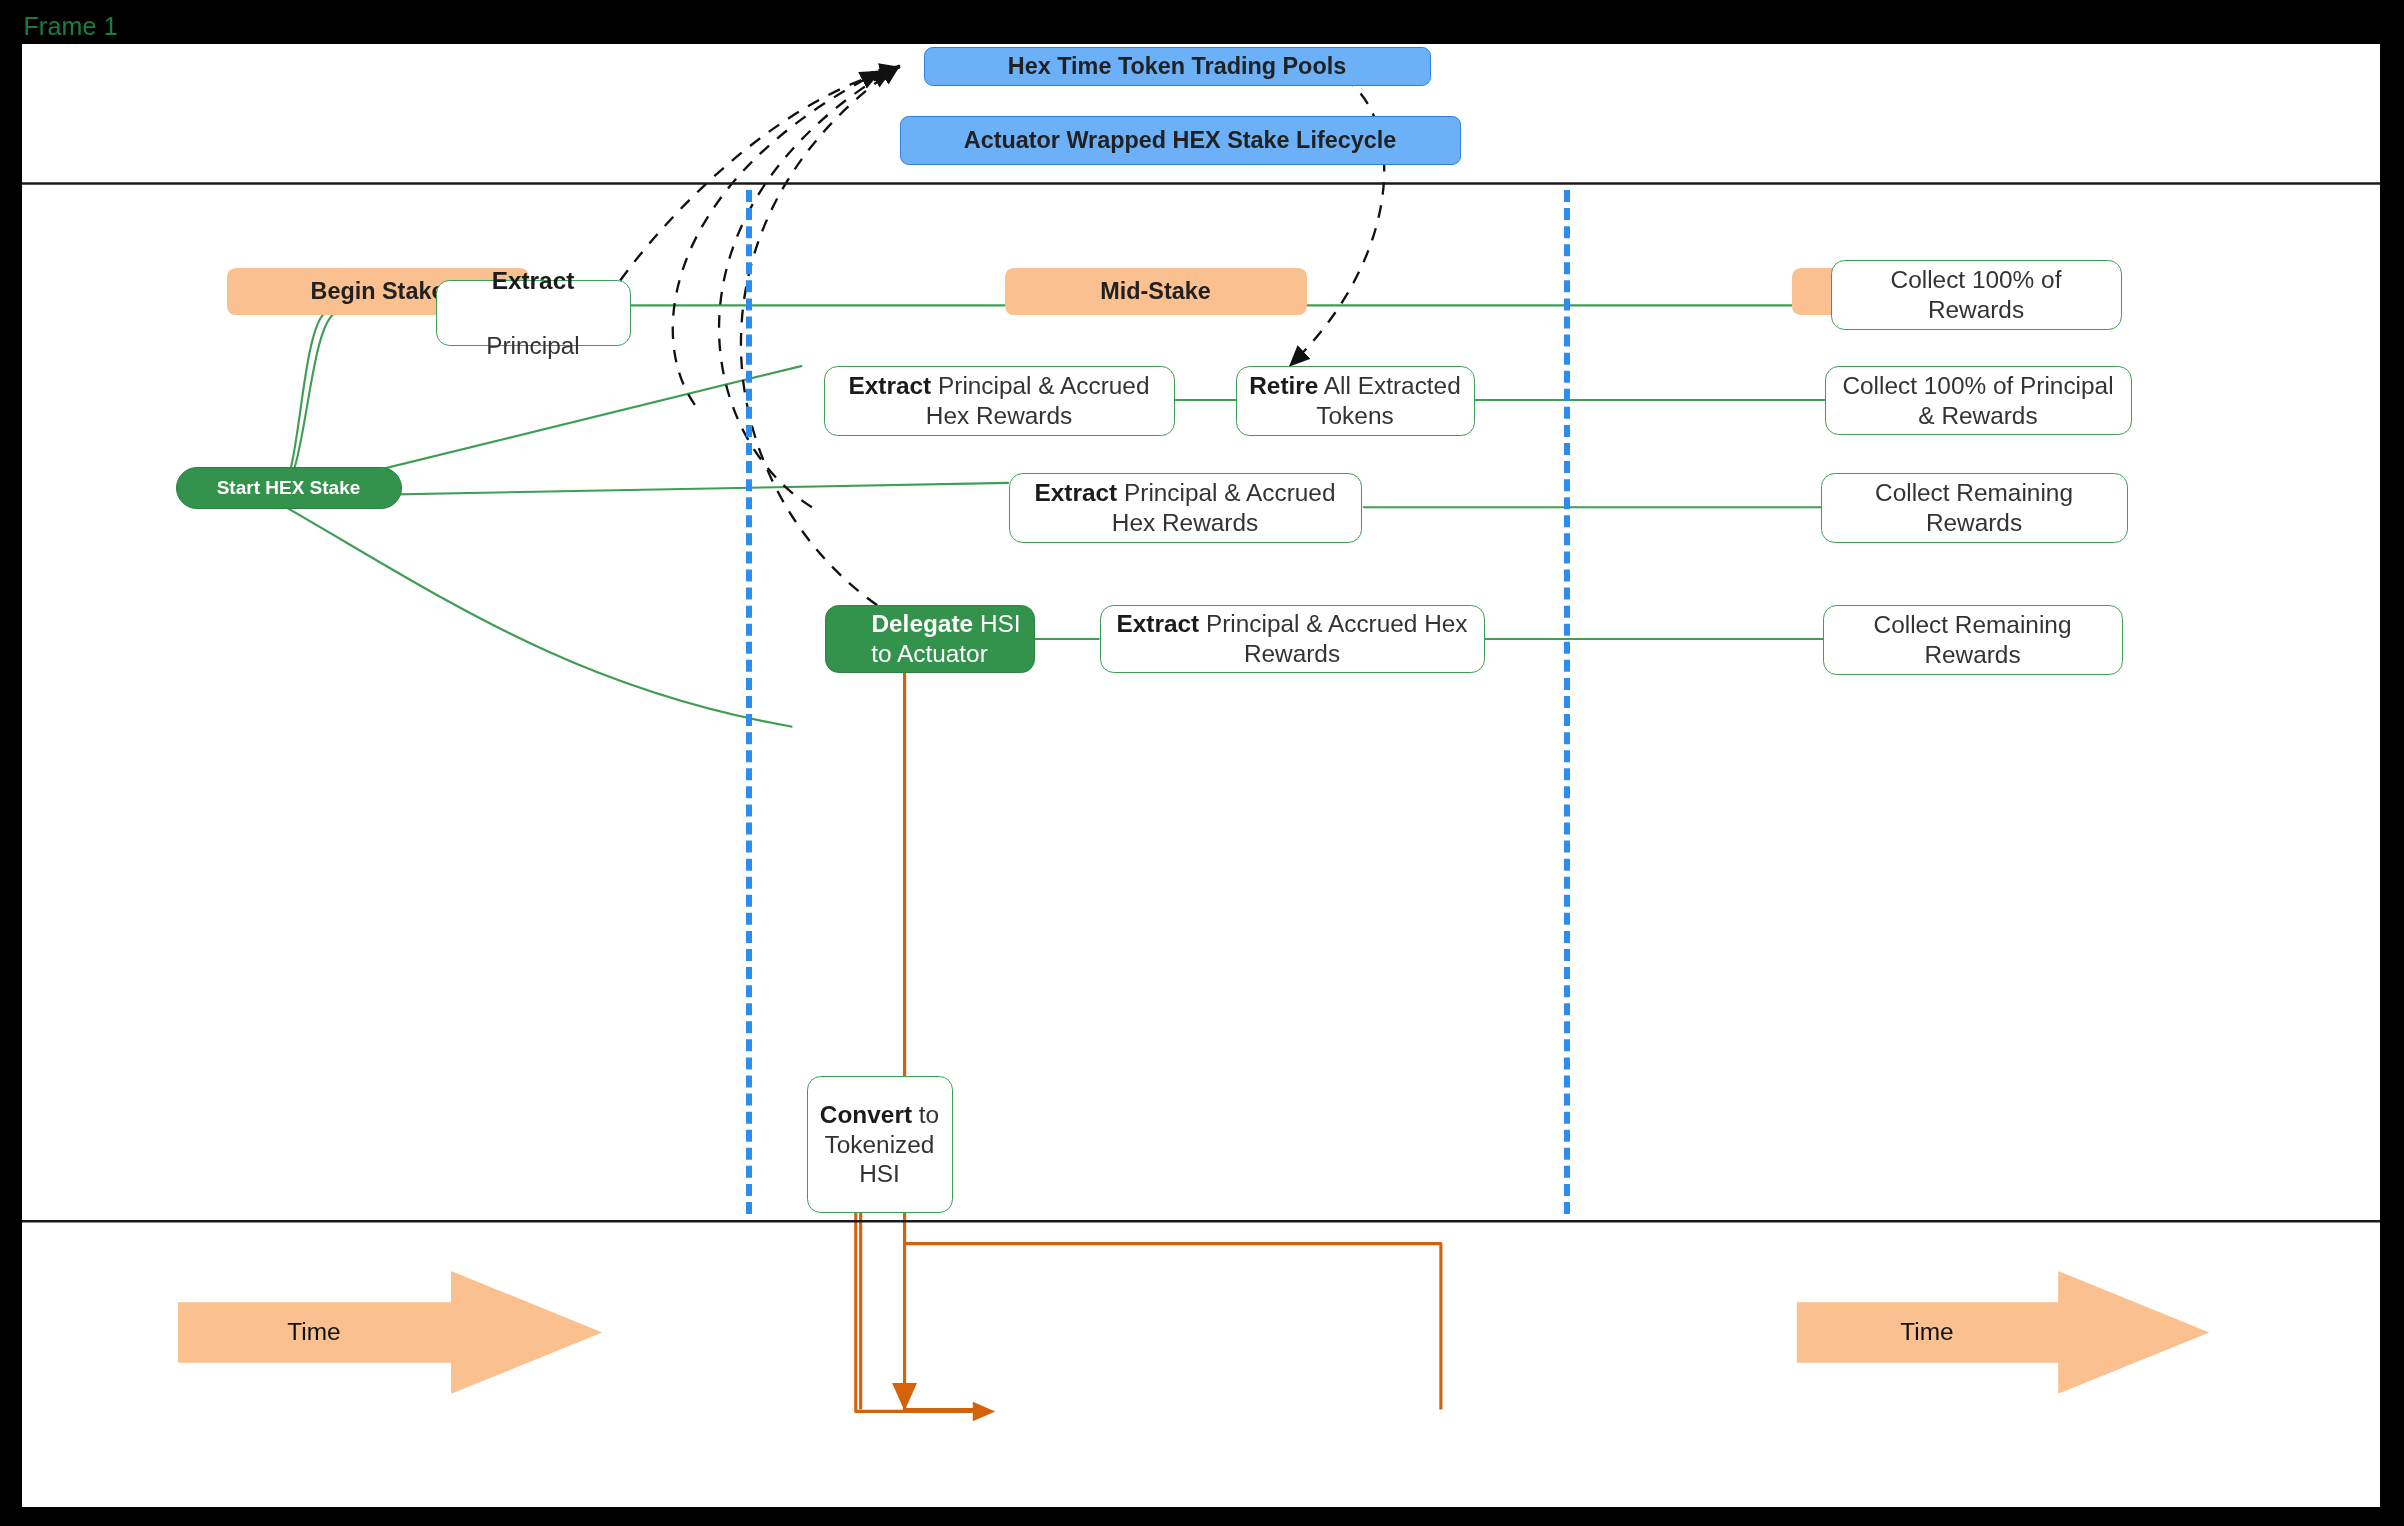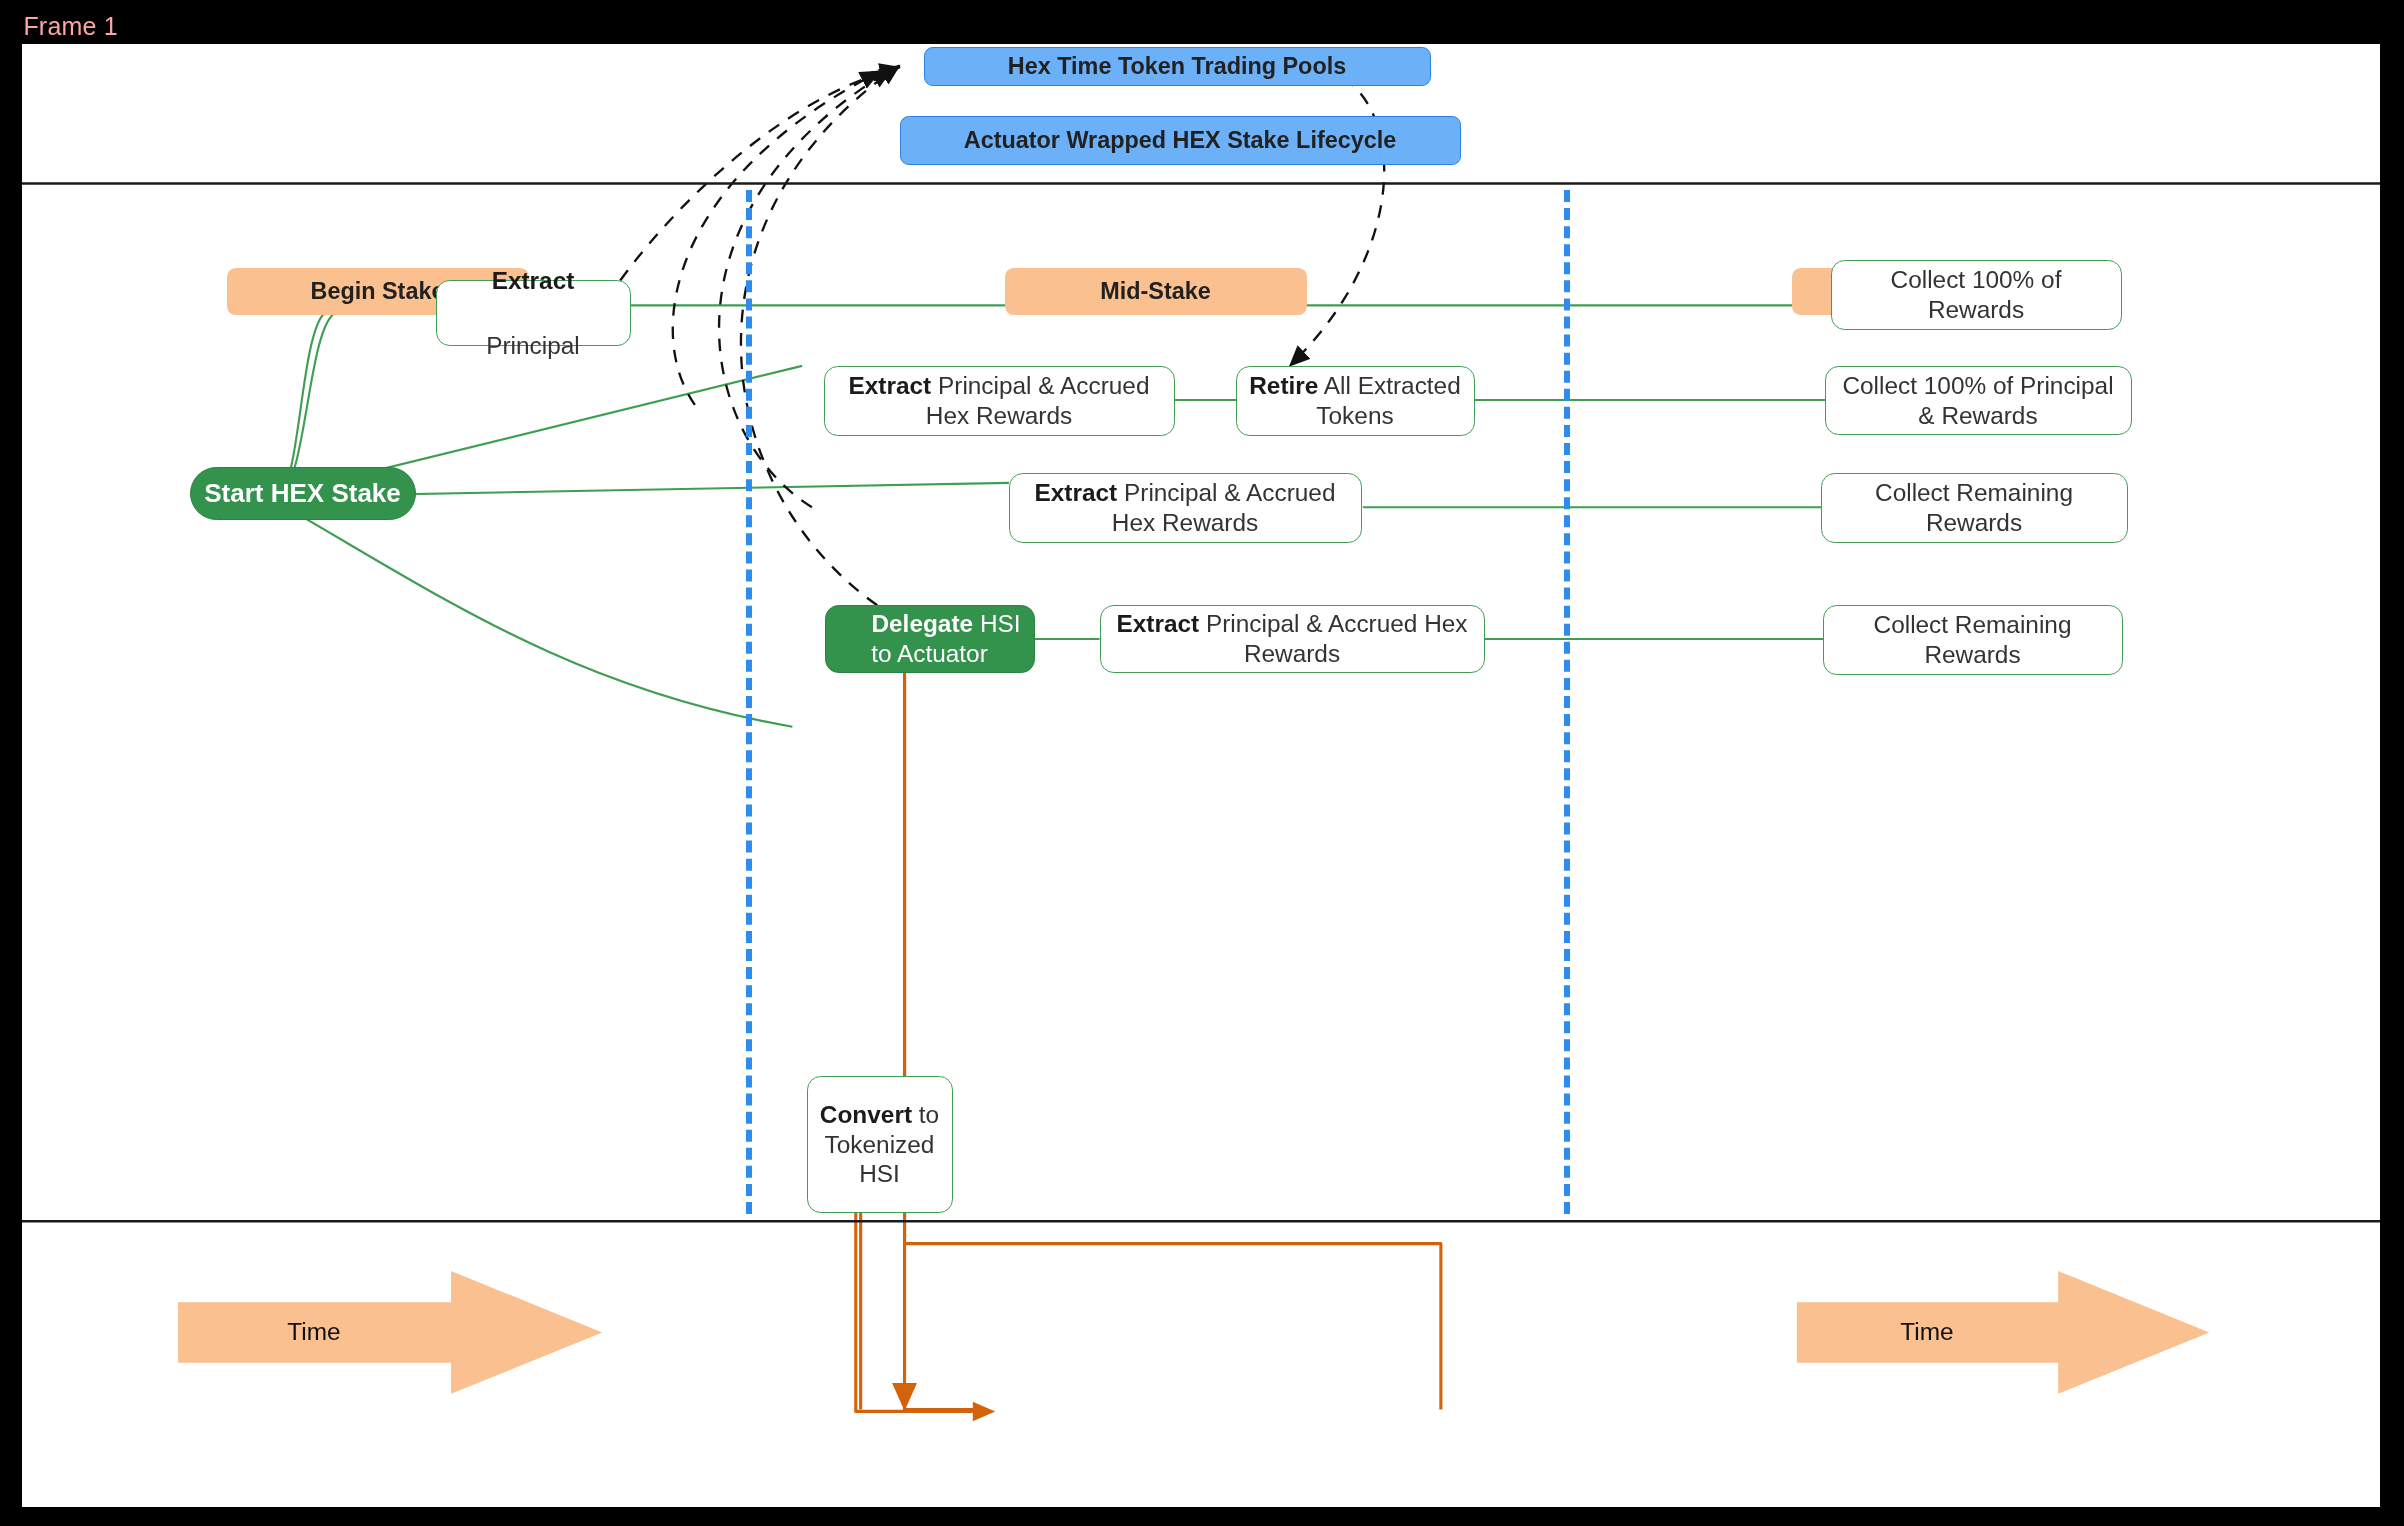--- a/index.html
+++ b/index.html
@@ -1,21 +1,21 @@
 <!DOCTYPE html>
 <html><head>
 <meta charset="utf-8">
 <style>
   html,body{margin:0;padding:0;background:#000;}
   body{font-family:"Liberation Sans", sans-serif;}
   #frame{
     position:relative;width:2405px;height:1526px;background:#000;overflow:hidden;
   }
   #frame-title{
-    position:absolute;left:23.4px;top:11.7px;color:#fca5a5;font-size:25px;
+    position:absolute;left:23.4px;top:11.7px;color:#15803d;font-size:25px;
     font-family:"Liberation Sans", sans-serif;letter-spacing:0.2px;
   }
   #canvas{
     position:absolute;left:21.5px;top:44px;width:2358px;height:1463px;
     background:#ffffff;overflow:hidden;
   }
   svg.layer{position:absolute;left:0;top:0;width:2358px;height:1463px;overflow:visible;}
   .node{
     position:absolute;box-sizing:border-box;display:flex;align-items:center;
     justify-content:center;text-align:center;line-height:1.22;
@@ -133,21 +133,21 @@
     <div class="node stage" style="left:205px;top:224px;width:302px;height:47px;">
       <span>Begin Stake</span>
     </div>
     <div class="node stage" style="left:983px;top:224px;width:302px;height:47px;">
       <span>Mid-Stake</span>
     </div>
     <div class="node stage" style="left:1770px;top:224px;width:302px;height:47px;">
       <span>End Stake</span>
     </div>
 
-    <div class="node gbox pill" style="left:168px;top:423px;width:226px;height:53px;font-weight:bold;font-size:26px;">
+    <div class="node gbox pill" style="left:154px;top:423px;width:226px;height:42px;font-weight:bold;font-size:19px;">
       <span>Start HEX Stake</span>
     </div>
 
     <div class="node wbox" style="left:414px;top:236px;width:195px;height:66px;flex-direction:column;">
       <b>Extract</b>
       <span>Principal</span>
     </div>
 
     <div class="node wbox" style="left:802px;top:322px;width:351px;height:70px;">
       <span>

